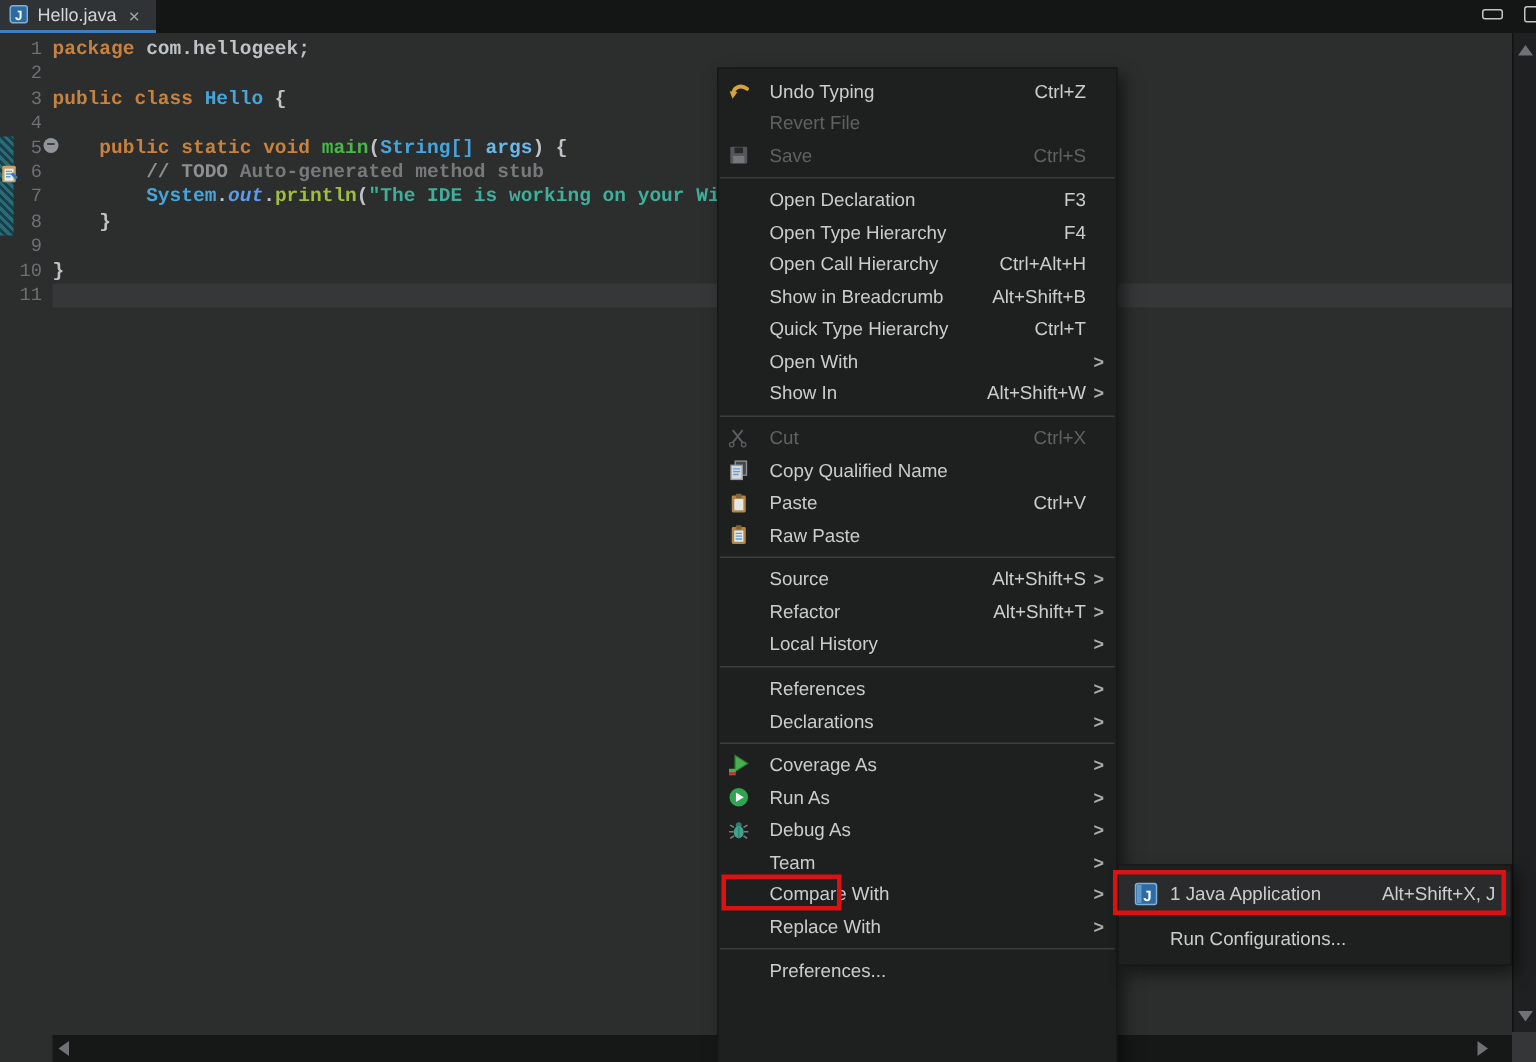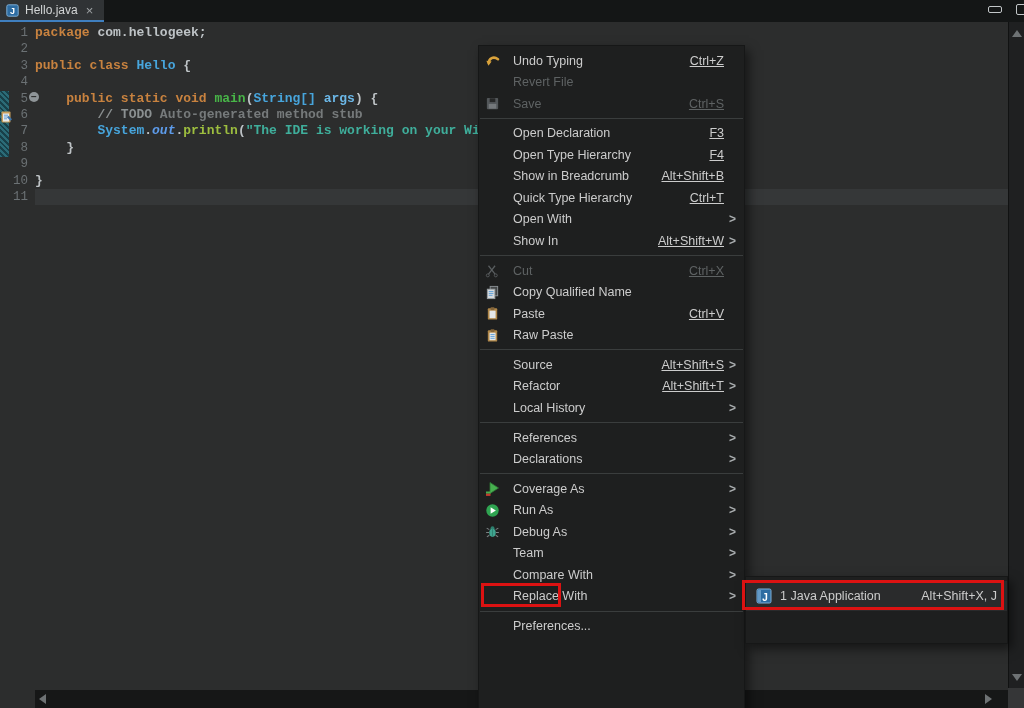--- a/index.html
+++ b/index.html
@@ -56,21 +56,21 @@
   .tri-right { border-top:5px solid transparent; border-bottom:5px solid transparent; border-left:7px solid #6E7274; }
   
   #context-menu {
     position:absolute; left:478px; top:45px; width:267px; height:700px; background:#1E1F1F;
     border:1px solid #161717; box-shadow:4px 5px 10px rgba(0,0,0,.5); overflow:hidden;
     padding-top:4px; z-index:10;
   }
   .mi { height:21.5px; display:flex; align-items:center; padding:0 8px 0 6px; font-size:12.5px; color:#CCCCCC; cursor:default; }
   .mi .mi-icon { width:24px; height:16px; display:flex; align-items:center; }
   .mi .mi-label { margin-left:4px; }
-  .mi .mi-short { margin-left:auto;text-decoration:underline; }
+  .mi .mi-short { margin-left:auto; }
   .mi .mi-arrow { width:12px; text-align:right; color:#A9ADAF; font-weight:bold; font-size:12px; }
   .mi.disabled { color:#5E6263; }
   .menu-sep { height:1px; background:#3A3D3D; margin:3.6px 1px; }
   
   #submenu {
     position:absolute; left:745px; top:576px; width:263px; height:68px; background:#1E1F1F;
     border:1px solid #161717; box-shadow:4px 5px 10px rgba(0,0,0,.5); padding-top:4px; z-index:11;
   }
   .smi { height:30px; display:flex; align-items:center; padding:0 10px; font-size:12.5px; color:#CCCCCC; cursor:default; }
   .smi.hl { background:#2A2B2C; }
@@ -188,20 +188,26 @@
         <span class="mi-arrow"></span>
       </div>
       <div class="mi">
         <span class="mi-icon"></span>
         <span class="mi-label">Open Type Hierarchy</span>
         <span class="mi-short">F4</span>
         <span class="mi-arrow"></span>
       </div>
       <div class="mi">
         <span class="mi-icon"></span>
+        <span class="mi-label">Open Call Hierarchy</span>
+        <span class="mi-short">Ctrl+Alt+H</span>
+        <span class="mi-arrow"></span>
+      </div>
+      <div class="mi">
+        <span class="mi-icon"></span>
         <span class="mi-label">Show in Breadcrumb</span>
         <span class="mi-short">Alt+Shift+B</span>
         <span class="mi-arrow"></span>
       </div>
       <div class="mi">
         <span class="mi-icon"></span>
         <span class="mi-label">Quick Type Hierarchy</span>
         <span class="mi-short">Ctrl+T</span>
         <span class="mi-arrow"></span>
       </div>
@@ -368,18 +374,23 @@
         <span class="mi-icon">
           <svg width="16" height="16" viewBox="0 0 16 16">
             <rect x="1" y="1" width="14" height="14" rx="1.5" fill="#2D6CA2" stroke="#7FB0D8" stroke-width="1"></rect>
             <rect x="2" y="2" width="3" height="12" fill="#8FC0E4" opacity="0.55"></rect>
             <text x="9" y="12.5" font-size="10" font-weight="bold" fill="#FFFFFF" text-anchor="middle" font-family="Liberation Sans, sans-serif">J</text>
           </svg>
         </span>
         <span>1 Java Application</span>
         <span class="mi-short">Alt+Shift+X, J</span>
       </div>
+      <div class="smi">
+        <span class="mi-icon"></span>
+        <span>Run Configurations...</span>
+        <span class="mi-short"></span>
+      </div>
     </div>
 
   <div class="anno" id="anno-run-as"></div>
   <div class="anno" id="anno-java-app"></div>
 
 </div>
 
 </body></html>

